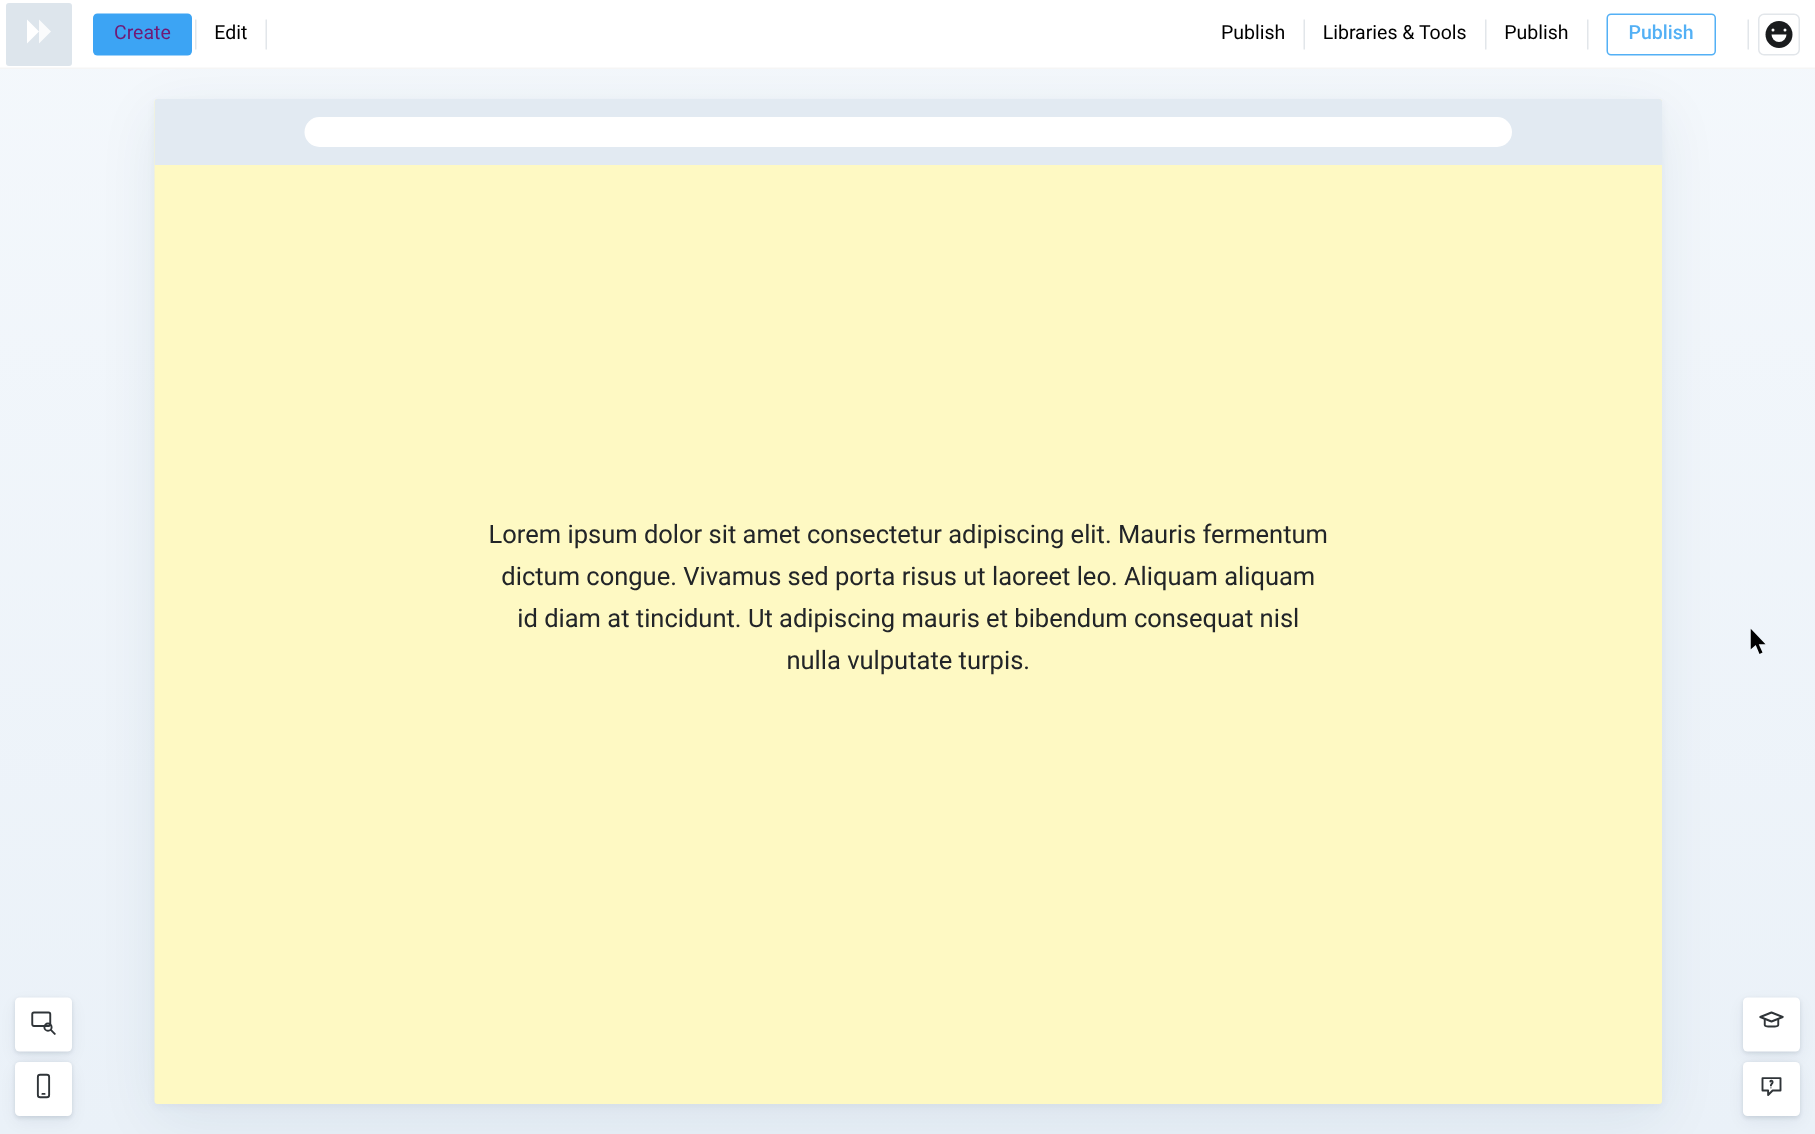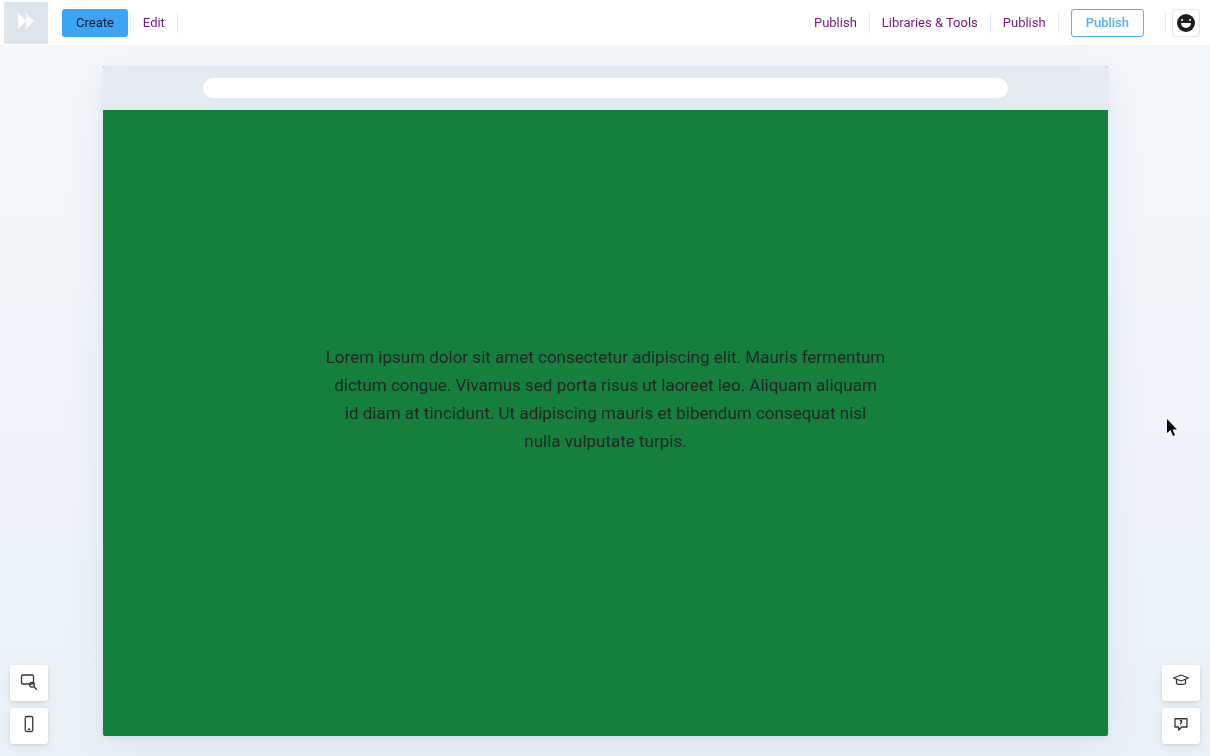--- a/index.html
+++ b/index.html
@@ -42,26 +42,26 @@
       font-size: 13px;
       display: inline-flex;
       align-items: center;
       justify-content: center;
       cursor: pointer;
       user-select: none;
       white-space: nowrap;
     }
     .btn-primary {
       background: #3ca4f4;
-      color: #0f172a;
+      color: #701a75;
       margin-left: 14px;
     }
     .menu-link {
       font-size: 13px;
-      color: #701a75;
+      color: #000000;
       padding: 0 10px;
       height: 22px;
       display: inline-flex;
       align-items: center;
       cursor: pointer;
       white-space: nowrap;
     }
     .sep {
       width: 1px; height: 20px;
       background: #e2e6ea;
@@ -109,21 +109,21 @@
       top: 9px; left: 4px;
     }
 
     
     .page-canvas {
       position: absolute;
       left: 103px;
       top: 66px;
       width: 1005px;
       height: 670px;
-      background: #15803d;
+      background: #fef9c3;
       border-radius: 2px;
       box-shadow: 0 10px 40px rgba(30,60,90,0.08),
                   0 2px 6px rgba(30,60,90,0.05);
       overflow: hidden;
     }
     .page-header {
       height: 44px;
       background: #e2eaf2;
       display: flex;
       align-items: center;

